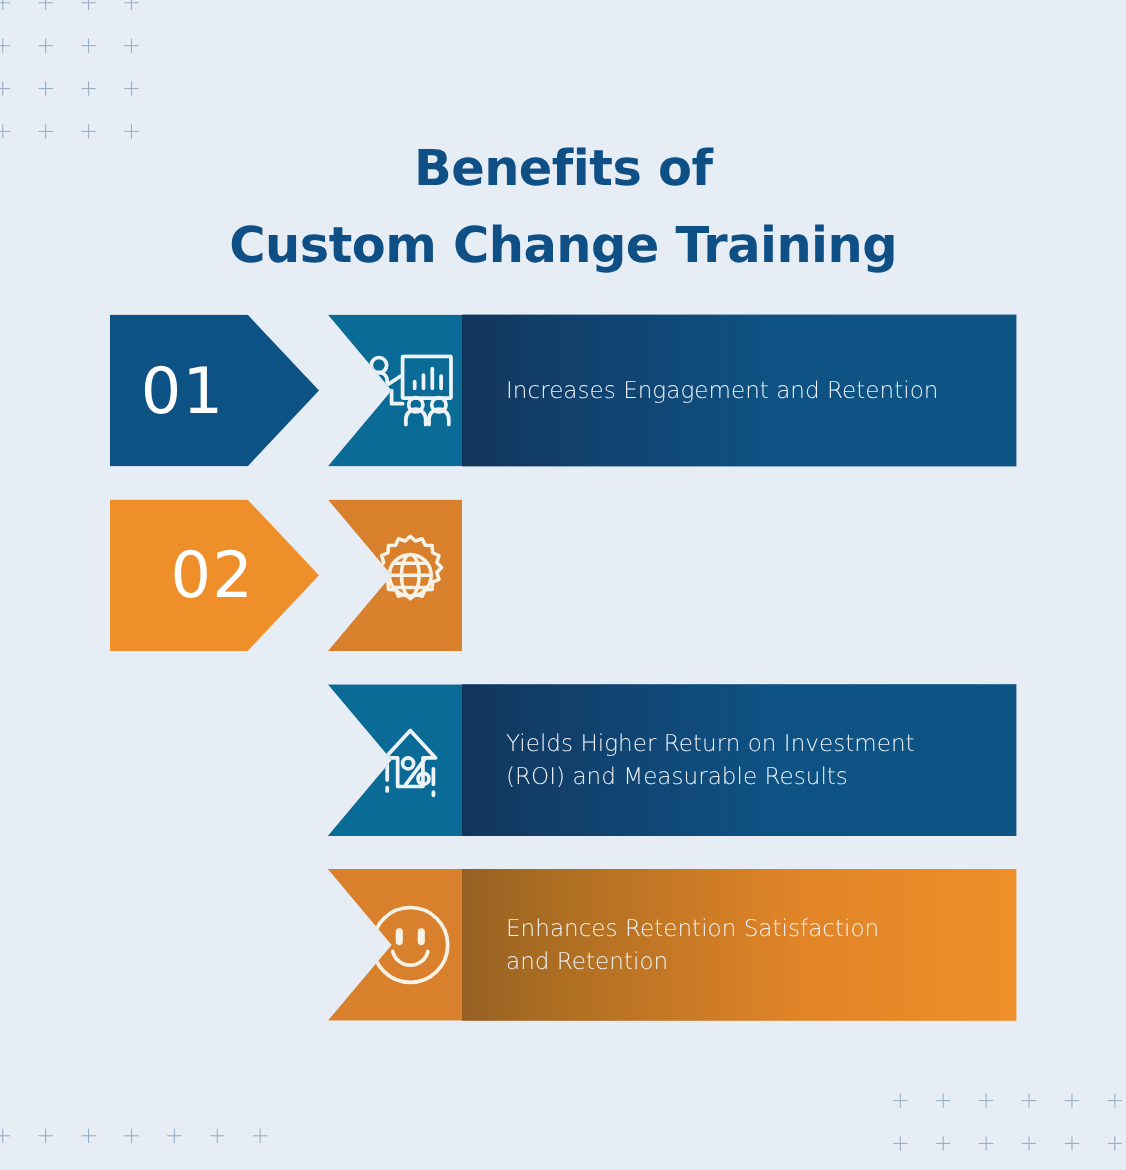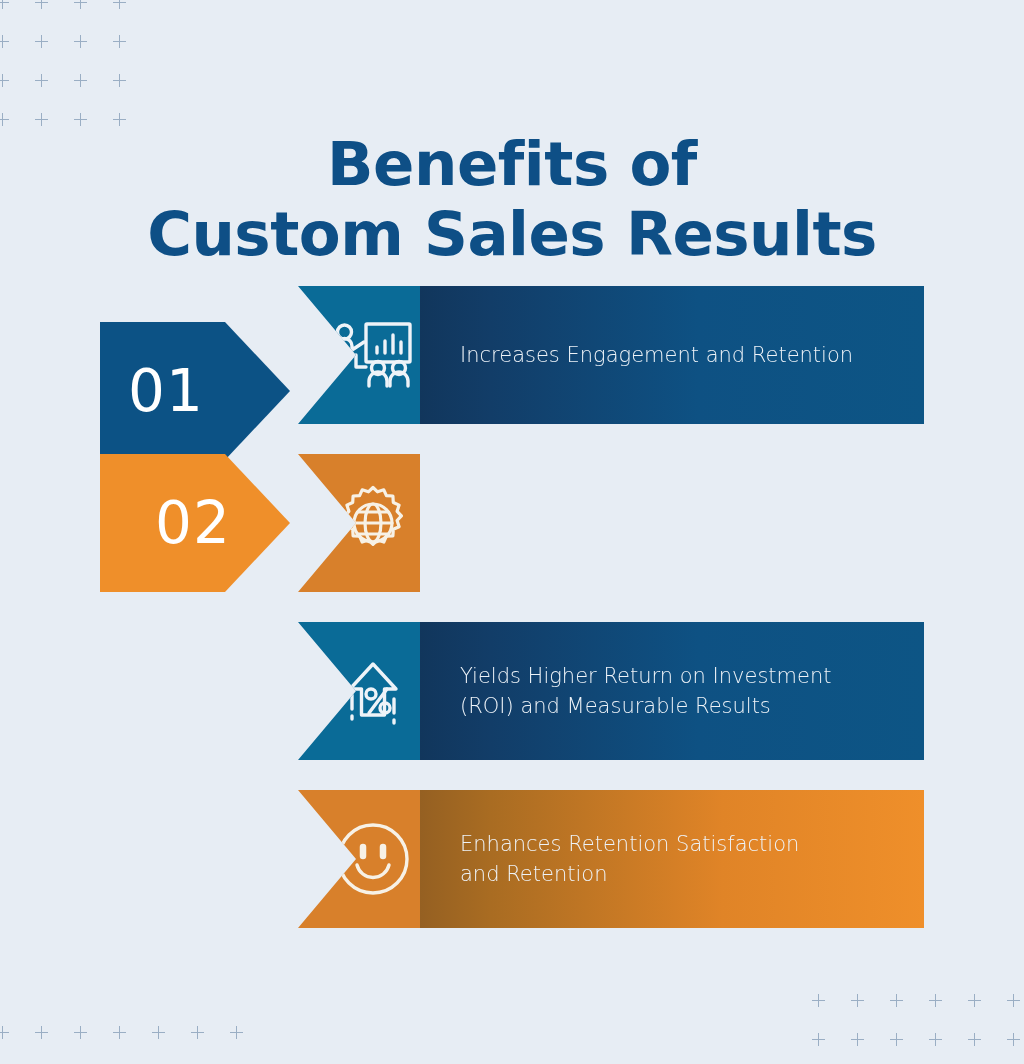--- a/index.html
+++ b/index.html
@@ -48,21 +48,21 @@
   
   .page-title {
     position: absolute;
     left: 0;
     top: 88px;
     width: 1024px;
     text-align: center;
     color: #0e4f86;
     font-family: "DejaVu Sans", sans-serif;
     font-weight: bold;
-    font-size: 61px;
+    font-size: 45px;
     line-height: 70px;
     letter-spacing: -0.5px;
   }
   .page-title .line { display: block; }
 
   
   .rows {
     position: absolute;
     left: 100px;
     top: 286px;
@@ -128,21 +128,21 @@
     font-family: "DejaVu Sans", sans-serif;
     font-weight: 300;
     font-size: 21px;
     line-height: 30px;
     padding-left: 40px;
     padding-right: 20px;
     white-space: pre-line;
   }
 
   
-  .theme-blue .num-block  { background: #0c5285; margin-top: 36px; }
+  .theme-blue .num-block  { background: #0c5285; }
   .theme-blue .icon-block { background: #0a6b97; }
   .theme-blue .text-block {
     background: linear-gradient(to right, #11365c 0%, #123d68 14%, #0e5183 55%, #0d5585 100%);
   }
 
   
   .theme-orange .num-block  { background: #ef8f2a; padding-left: 27px; }
   .theme-orange .icon-block { background: #d8802b; }
   .theme-orange .text-block {
     background: linear-gradient(to right, #956022 0%, #a96c22 14%, #e08427 60%, #ef8f2a 100%);
@@ -188,21 +188,21 @@
     <span class="plus" style="left: 39px; top: 0px;"></span>
     <span class="plus" style="left: 78px; top: 0px;"></span>
     <span class="plus" style="left: 117px; top: 0px;"></span>
     <span class="plus" style="left: 156px; top: 0px;"></span>
     <span class="plus" style="left: 195px; top: 0px;"></span>
     <span class="plus" style="left: 234px; top: 0px;"></span>
   </div>
 
 <h1 class="page-title">
   <span class="line">Benefits of</span>
-  <span class="line">Custom Sales Results</span>
+  <span class="line">Custom Change Training</span>
 </h1>
 
 <div class="rows">
     <div class="benefit-row theme-blue">
       <div class="num-block">
         <span class="num-text">01</span>
       </div>
       <div class="icon-block">
         <svg width="78" height="66" viewBox="0 0 78 66" fill="none" stroke="#eef3f8" stroke-width="3.4" stroke-linecap="round" stroke-linejoin="round">
     <rect x="32" y="2" width="44" height="38" rx="1"></rect>

